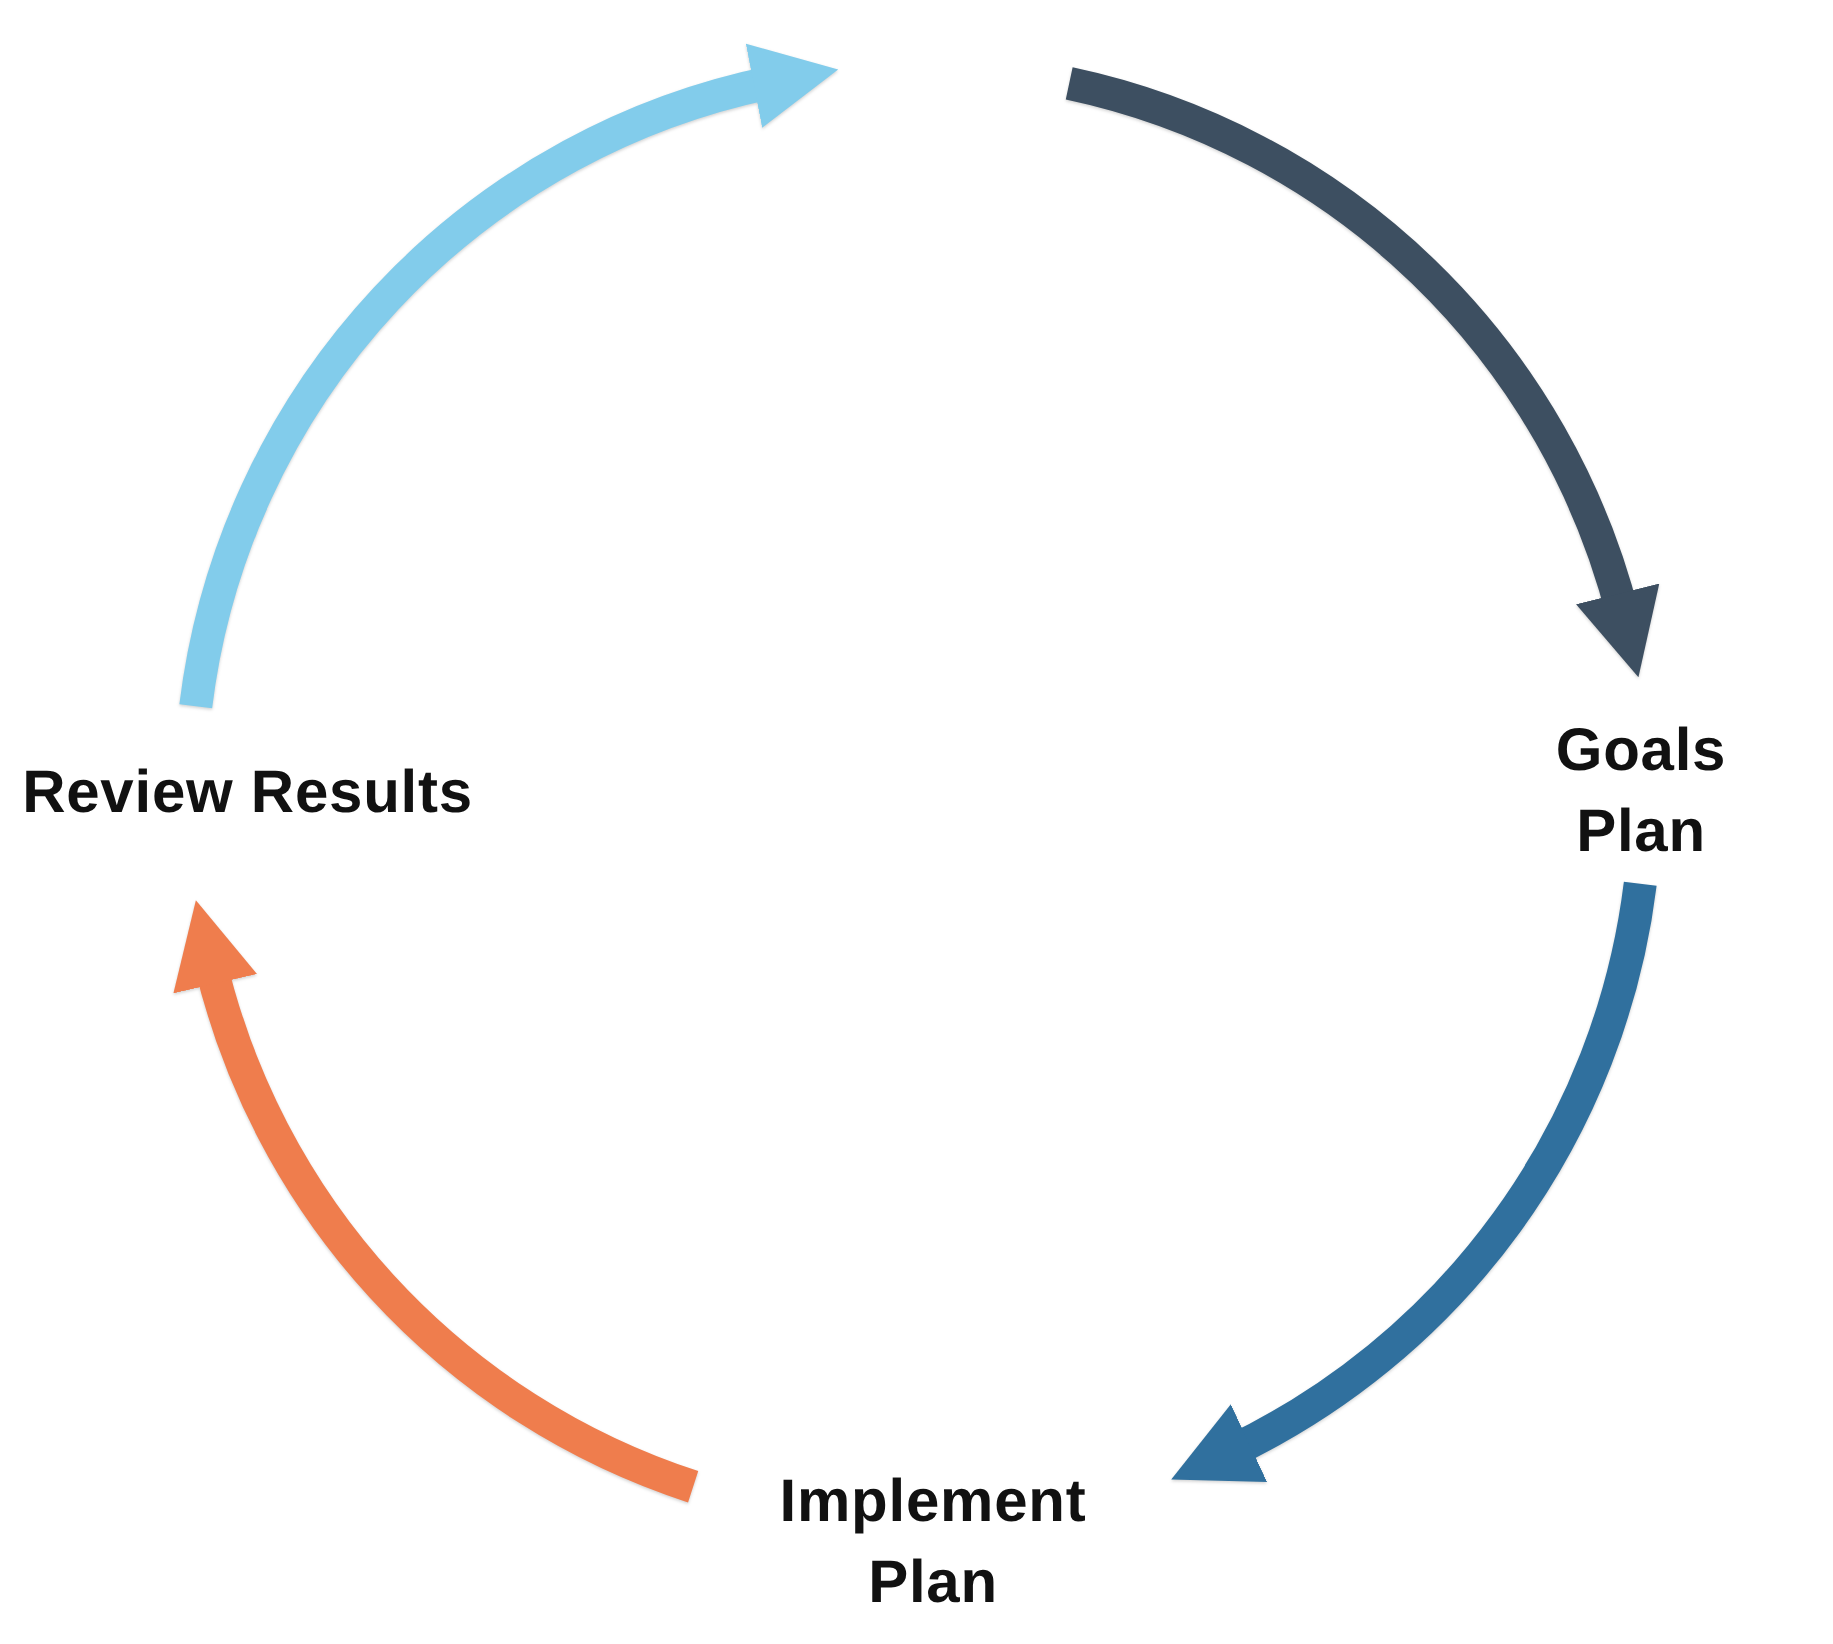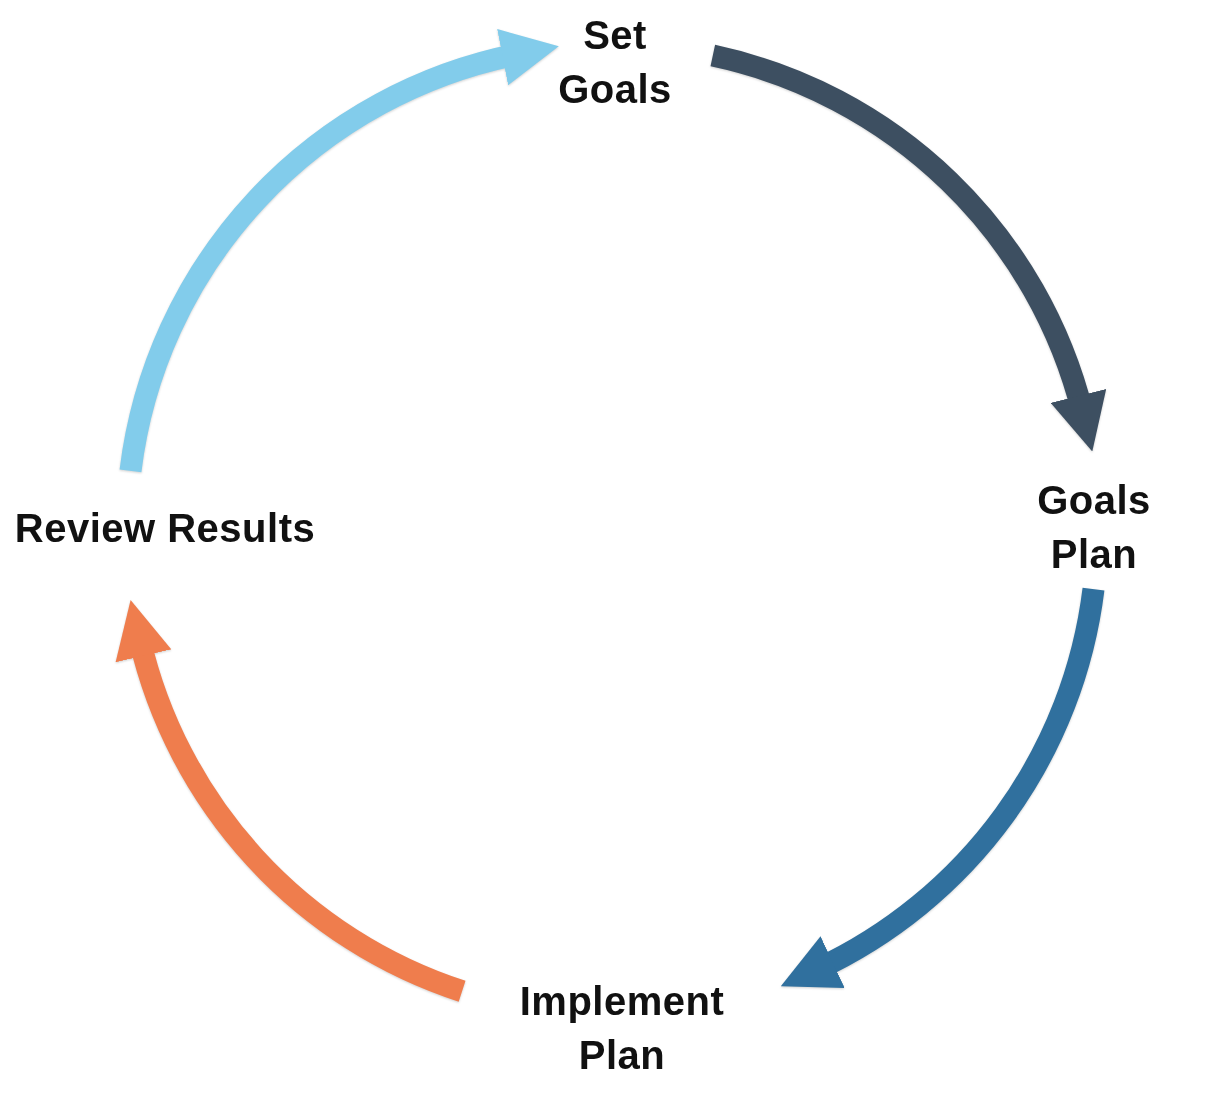--- a/index.html
+++ b/index.html
@@ -62,22 +62,20 @@
 
     <path d="M 712.8 55.6 A 485 485 0 0 1 1082.6 412.6" fill="none" stroke-width="22" stroke-linecap="butt" marker-end="url(#head-navy)" stroke="#3D4F61"></path>
 
     <path d="M 1093.5 589.1 A 485 485 0 0 1 817.1 969.4" fill="none" stroke-width="22" stroke-linecap="butt" marker-end="url(#head-blue)" stroke="#30709E"></path>
 
     <path d="M 462.1 991.2 A 485 485 0 0 1 139.6 639.1" fill="none" stroke-width="22" stroke-linecap="butt" marker-end="url(#head-orange)" stroke="#EF7D4D"></path>
 
     <path d="M 130.5 470.8 A 485 485 0 0 1 519.5 53.9" fill="none" stroke-width="22" stroke-linecap="butt" marker-end="url(#head-lightblue)" stroke="#82CCEB"></path>
   </svg>
 
-  <div class="node-label" style="left:615px; top:62px;">Set
-Goals</div>
 
   <div class="node-label" style="left:1094px; top:527px;">Goals Plan</div>
 
   <div class="node-label" style="left:165px; top:528px;">Review Results</div>
 
   <div class="node-label" style="left:622px; top:1028px;">Implement
 Plan</div>
 
 </div>
 

